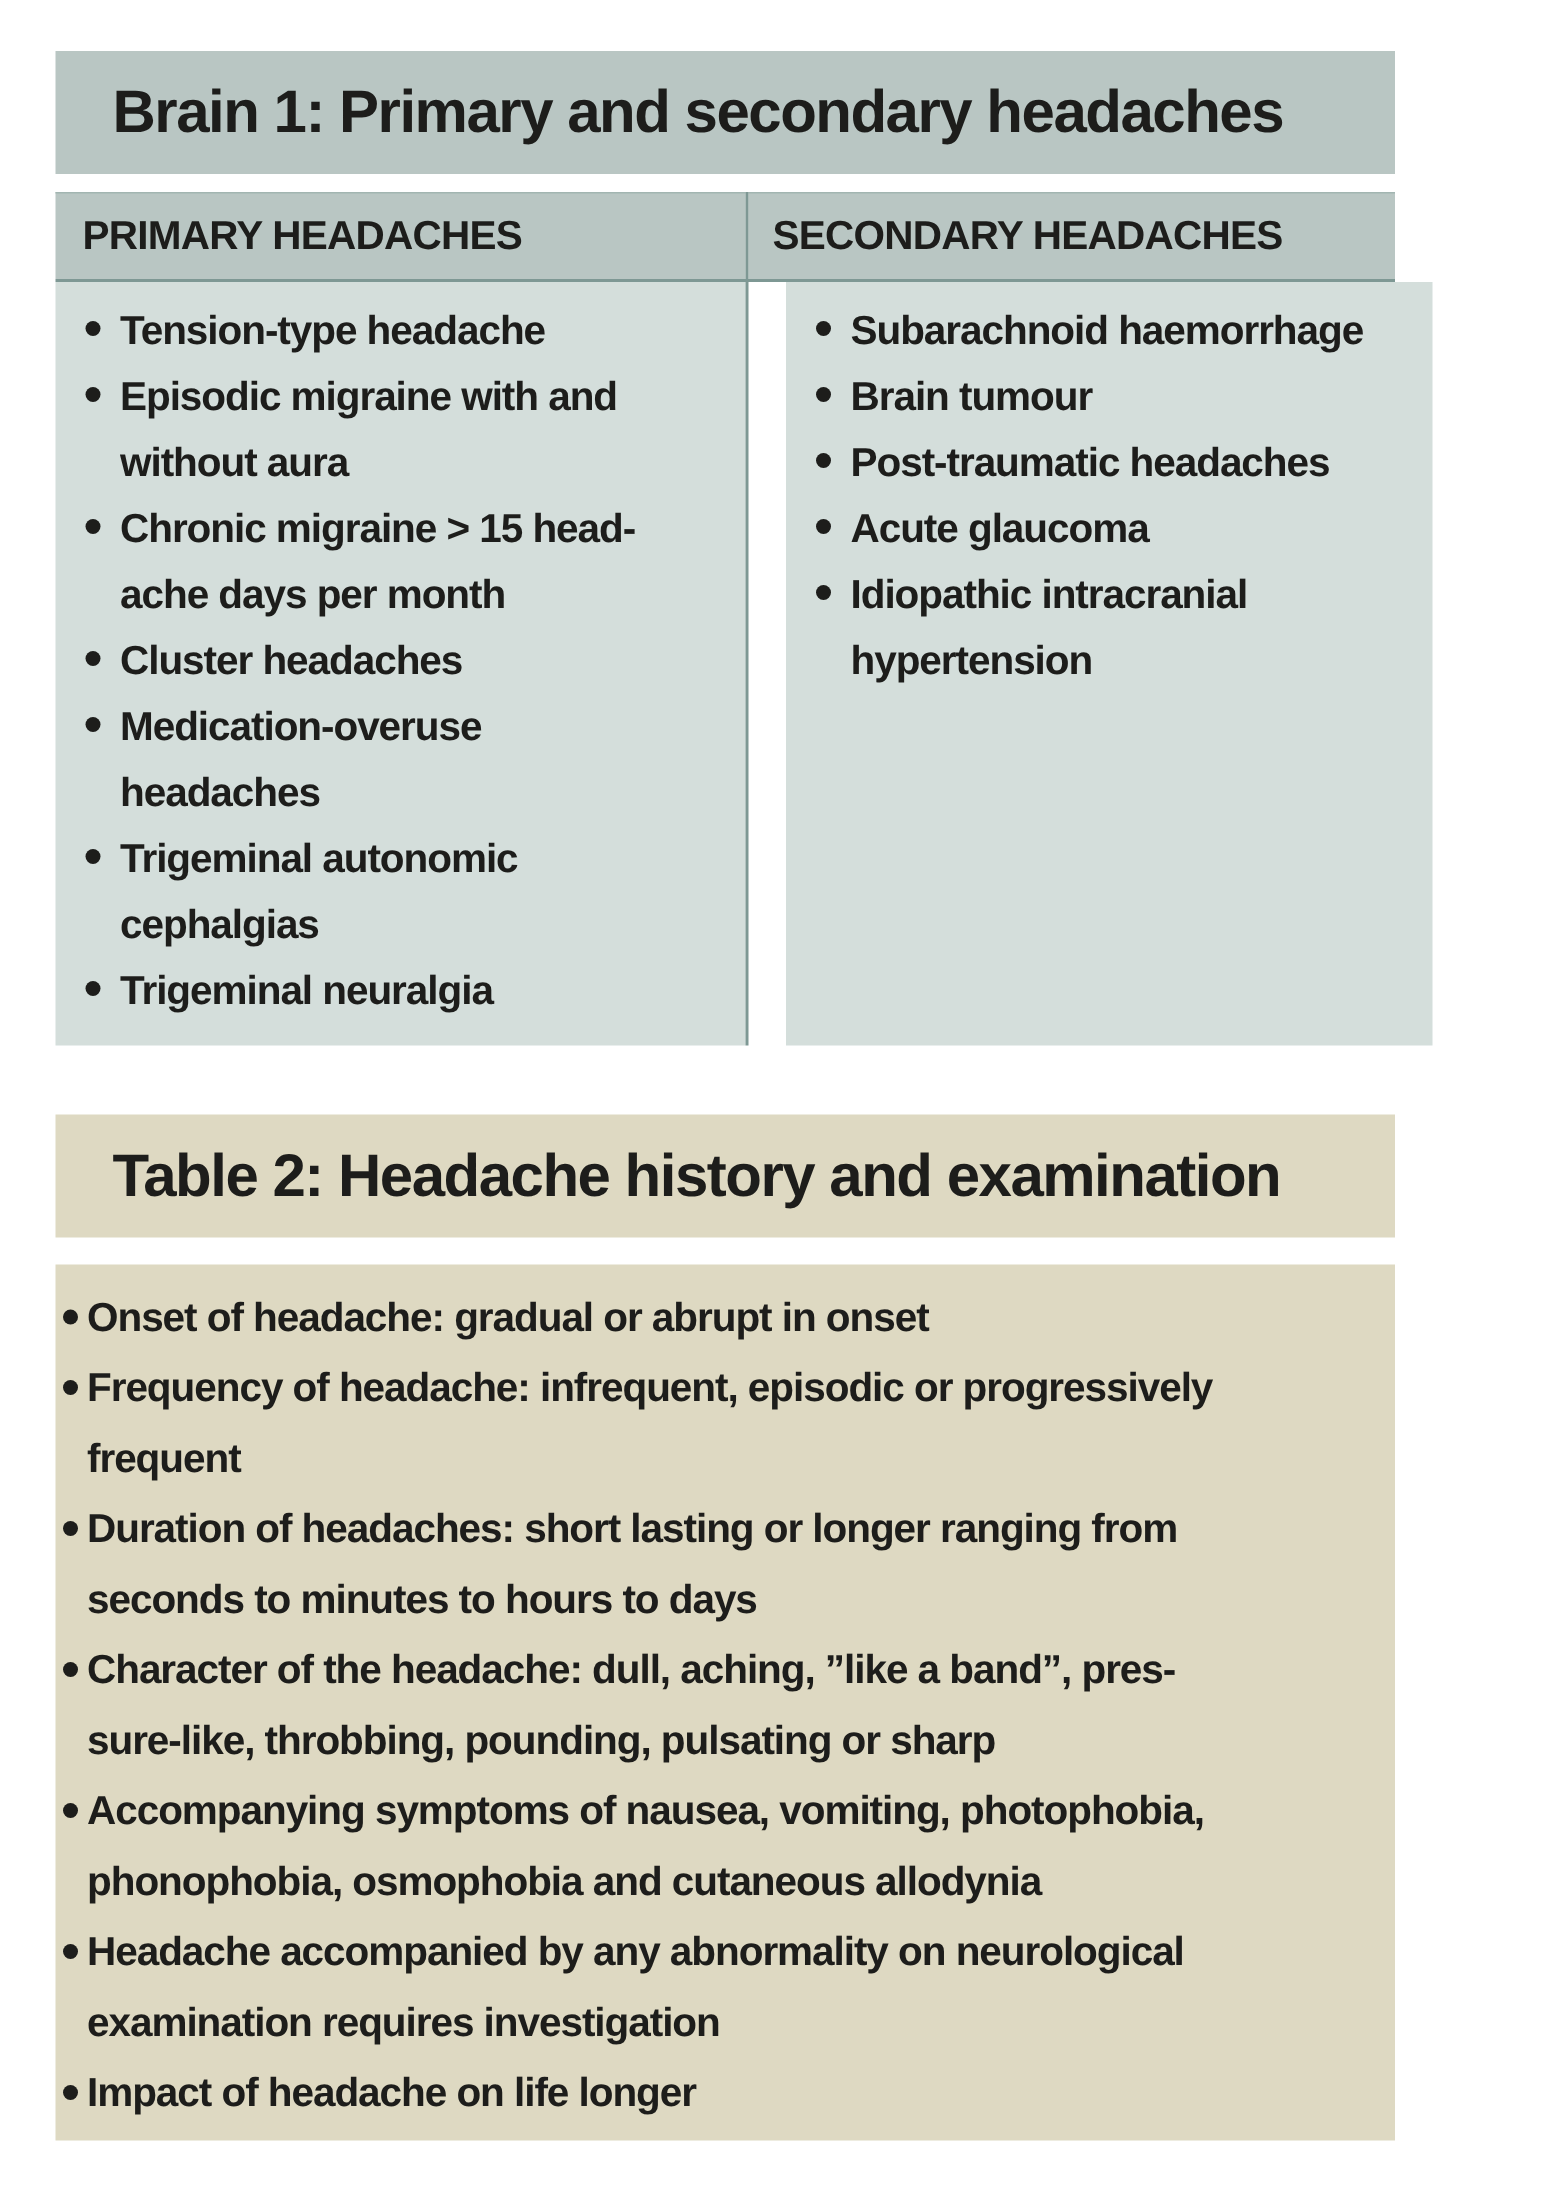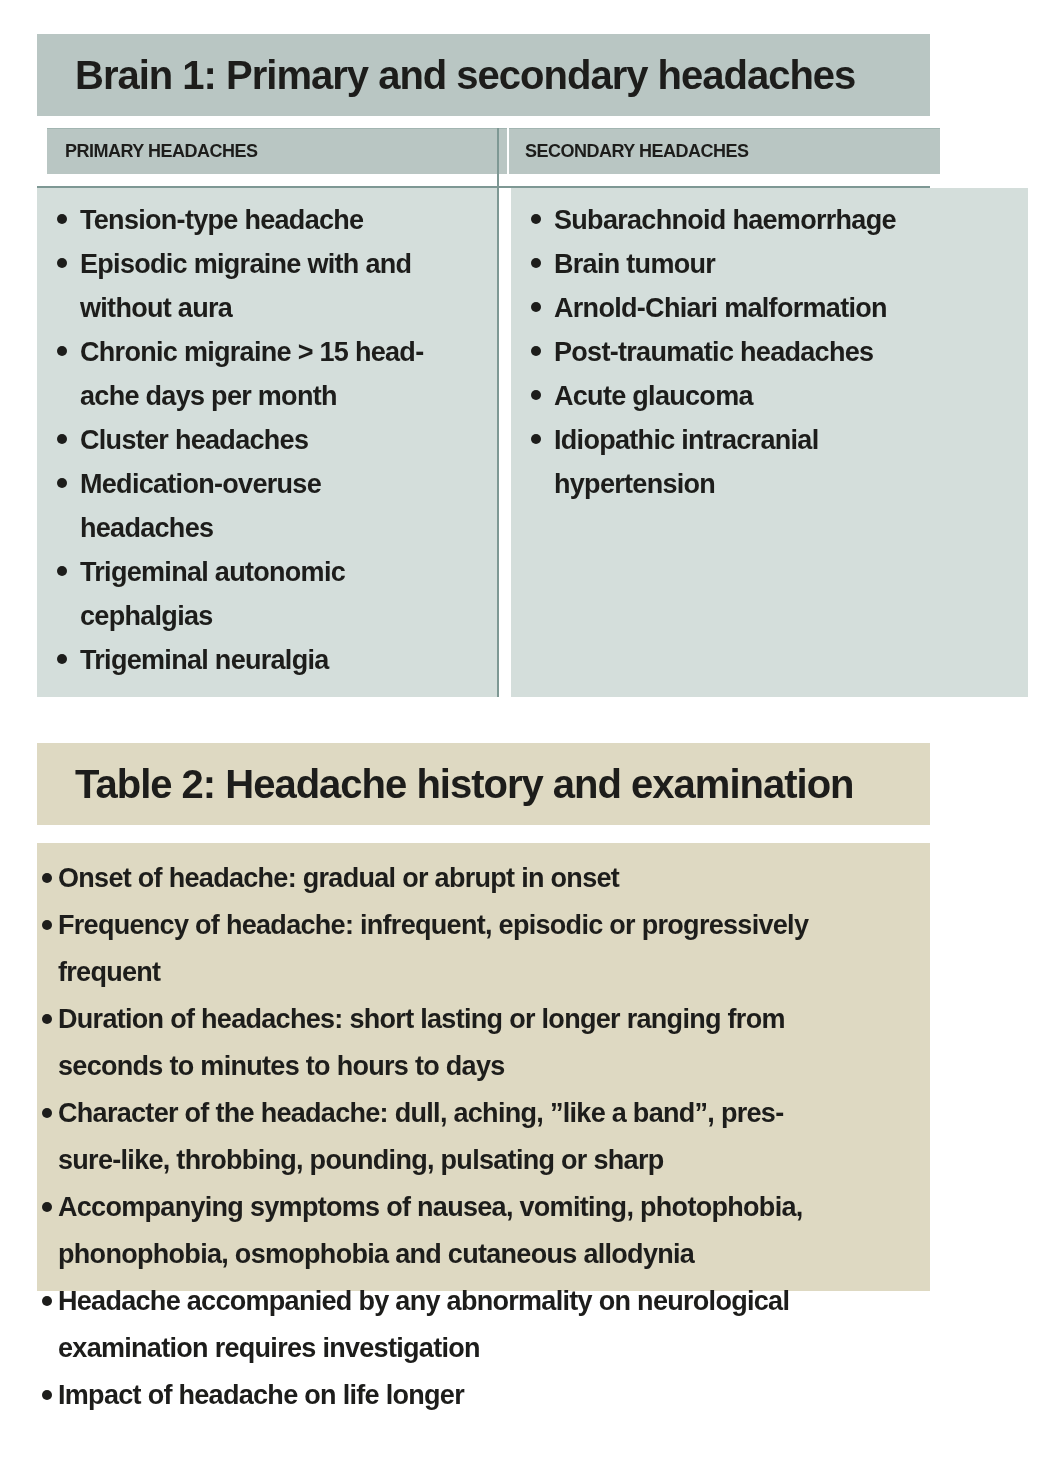--- a/index.html
+++ b/index.html
@@ -21,49 +21,48 @@
     padding-left:38px;
   }
   #t1-title{top:34px;height:82px;background:var(--t1-band,#b9c6c3);}
   #t2-title{top:743px;height:82px;background:var(--t2-band,#ded9c2);}
 
   
   #t1{
     position:absolute;left:37px;top:128px;width:893px;height:569px;
   }
   #t1 .hdr{
-    position:absolute;top:0;height:46px;
+    position:absolute;top:0;height:58px;
     background:var(--t1-band,#b9c6c3);
     border-top:1px solid #a2b5b1;
     display:flex;align-items:center;
-    font-size:18px;font-weight:700;letter-spacing:-0.5px;
+    font-size:27px;font-weight:700;letter-spacing:-0.5px;
     box-sizing:border-box;
-    margin-left:10px;
   }
   #t1 .hdr.left{left:0;width:460px;padding-left:18px;}
   #t1 .hdr.right{left:462px;width:431px;padding-left:16px;}
   #t1 .hline{
     position:absolute;left:0;top:58px;width:893px;height:2px;
     background:var(--t1-line,#7e9894);
   }
   #t1 .vline{
     position:absolute;left:460px;top:0;width:2px;height:569px;
     background:var(--t1-line,#7e9894);
   }
   #t1 .cell{
     position:absolute;top:60px;height:509px;
     background:var(--t1-body,#d4dedb);
     box-sizing:border-box;
   }
   #t1 .cell.left{left:0;width:460px;}
-  #t1 .cell.right{left:474px;width:517px;}
+  #t1 .cell.right{left:487px;width:431px;}
 
   
   #t2-body{
-    position:absolute;left:37px;top:843px;width:893px;height:448px;
+    position:absolute;left:37px;top:843px;width:893px;height:584px;
     background:var(--t2-band,#ded9c2);
     box-sizing:border-box;
   }
 
   
   ul.blist{list-style:none;margin:0;padding:10px 6px 0 0;}
   ul.blist li{
     position:relative;
     font-size:27px;font-weight:700;letter-spacing:-0.7px;
     line-height:44px;
@@ -102,21 +101,20 @@
       <li><span class="bullet"></span><span class="txt">Trigeminal autonomic
 cephalgias</span></li>
       <li><span class="bullet"></span><span class="txt">Trigeminal neuralgia</span></li>
     </ul>
   </div>
 
   <div class="cell right">
     <ul class="blist">
       <li><span class="bullet"></span><span class="txt">Subarachnoid haemorrhage</span></li>
       <li><span class="bullet"></span><span class="txt">Brain tumour</span></li>
-      <li><span class="bullet"></span><span class="txt">Arnold-Chiari malformation</span></li>
       <li><span class="bullet"></span><span class="txt">Post-traumatic headaches</span></li>
       <li><span class="bullet"></span><span class="txt">Acute glaucoma</span></li>
       <li><span class="bullet"></span><span class="txt">Idiopathic intracranial
 hypertension</span></li>
     </ul>
   </div>
 
   <div class="vline"></div>
 </div>
 

